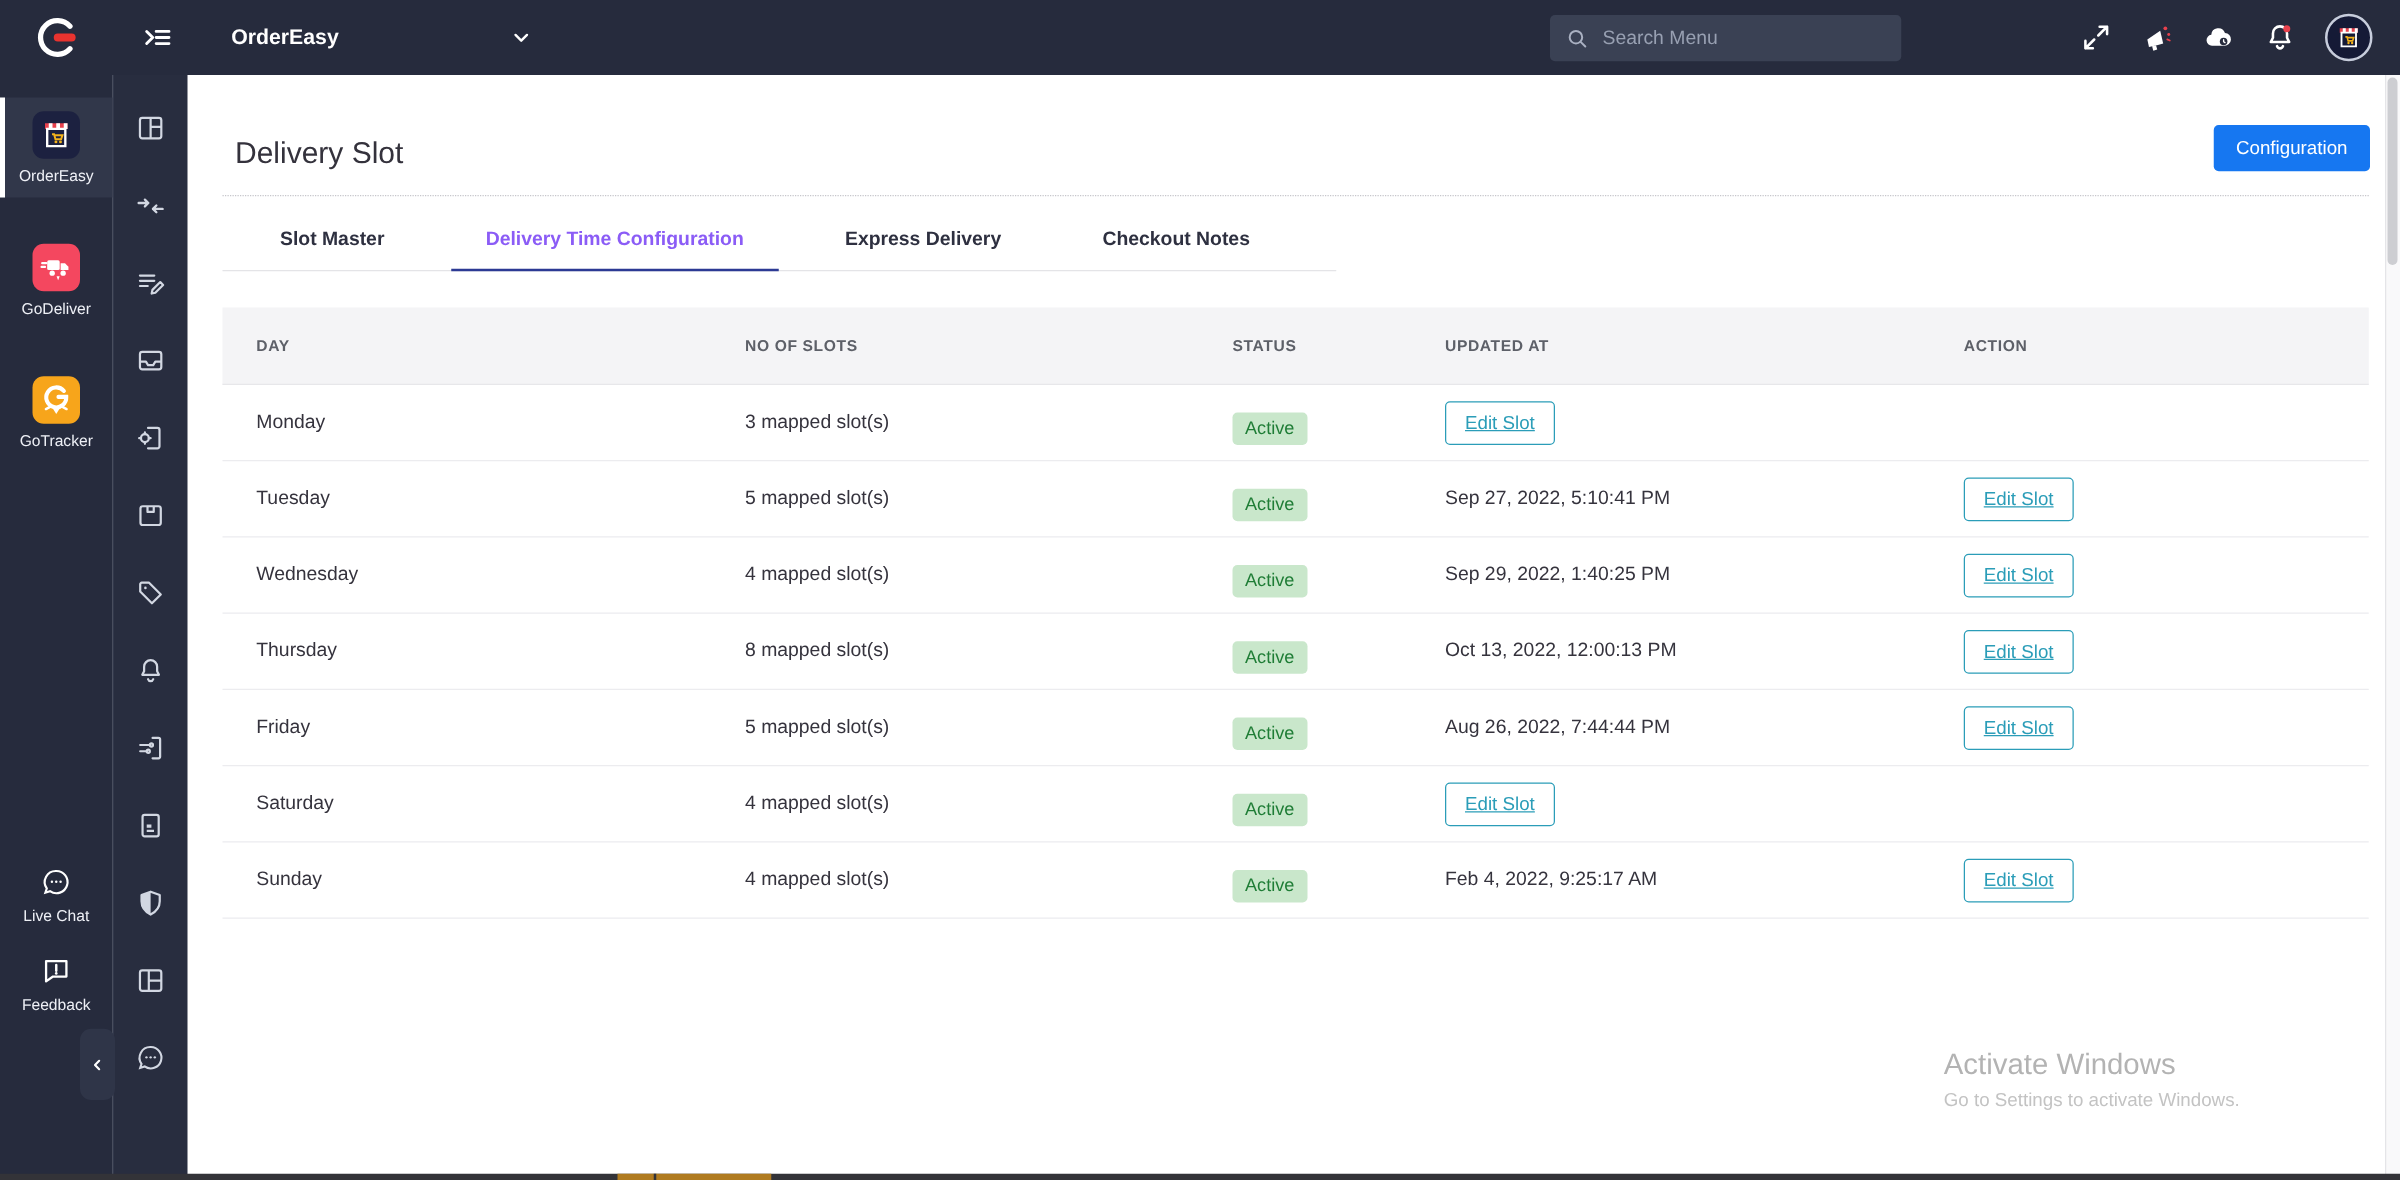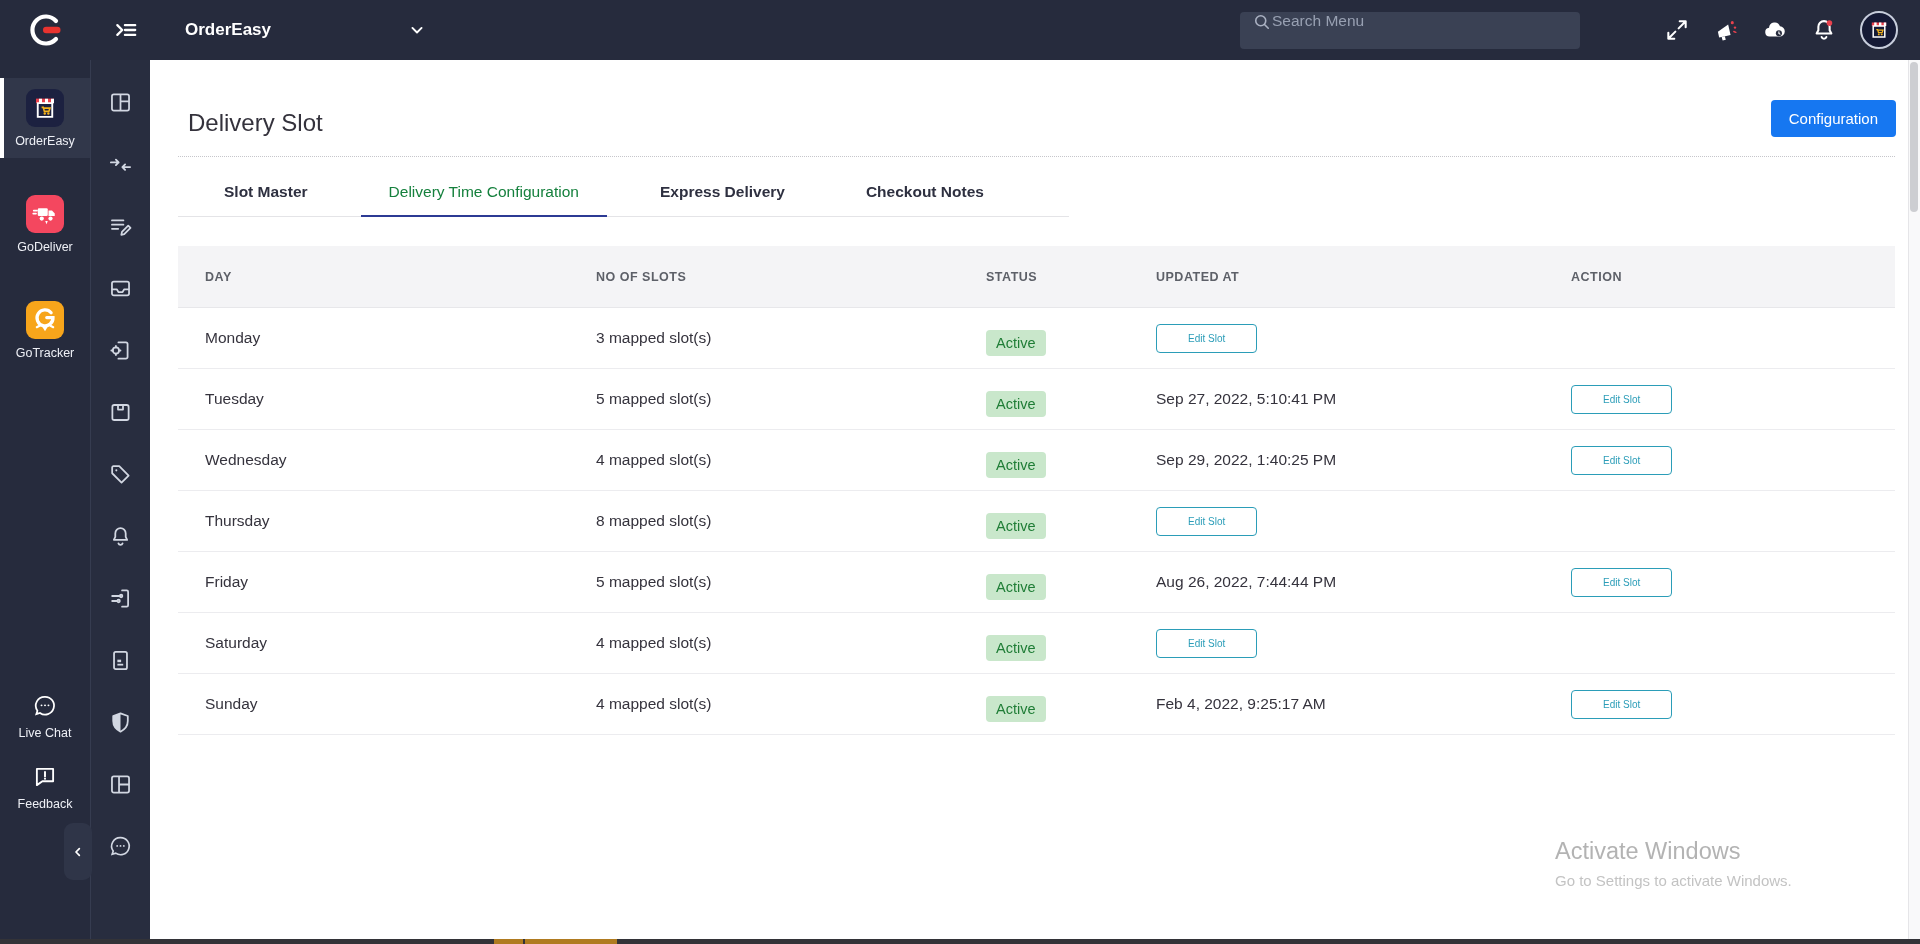--- a/index.html
+++ b/index.html
@@ -10,21 +10,21 @@
   }
   
   .navbar { position:absolute; top:0; left:0; width:1920px; height:60px; background:#262b3d; display:flex; align-items:center; z-index:30; }
   .logo { width:40px; height:40px; margin-left:26px; flex:0 0 auto; cursor:pointer; }
   .logo svg { width:100%; height:100%; }
   .nav-toggle { width:26px; height:26px; margin-left:47px; color:#fff; background:none; border:none; cursor:pointer; }
   .nav-toggle svg { width:100%; height:100%; }
   .app-switcher { margin-left:46px; width:242px; display:flex; align-items:center; justify-content:space-between; background:none; border:none; color:#fff; font-size:17px; font-weight:600; font-family:inherit; cursor:pointer; }
   .app-switcher .chev { width:20px; height:20px; color:#fff; }
   .chev svg { width:100%; height:100%; }
-  .nav-search { position:absolute; left:1240px; top:12px; width:340px; height:37px; background:#3a4154; border-radius:4px; display:flex; align-items:flex-start; padding:0 12px; }
+  .nav-search { position:absolute; left:1240px; top:12px; width:281px; height:37px; background:#3a4154; border-radius:4px; display:flex; align-items:center; padding:0 12px; gap:10px; }
   .nav-search .sico { width:20px; height:20px; color:#aab1c2; flex:0 0 auto; }
   .nav-search .sico svg { width:100%; height:100%; }
   .nav-search input { background:transparent; border:none; outline:none; color:#dfe3ec; font-size:15.5px; width:100%; font-family:inherit; }
   .nav-search input::placeholder { color:#98a0b2; }
   .nav-right { position:absolute; right:22px; top:0; height:60px; display:flex; align-items:center; gap:23px; }
   .nav-ic { width:26px; height:26px; background:none; border:none; padding:0; color:#fff; cursor:pointer; }
   .nav-ic svg { width:100%; height:100%; }
   .nav-ic.avatar { width:38px; height:38px; border-radius:50%; background:#151a36; border:2px solid #c7cddc; display:flex; align-items:center; justify-content:center; }
   .nav-ic.avatar svg { width:24px; height:24px; }
   
@@ -47,30 +47,30 @@
   .mod-ic { width:25px; height:25px; color:#d2d7e2; background:none; border:none; padding:0; cursor:pointer; }
   .mod-ic svg { width:100%; height:100%; }
   
   .main { position:absolute; top:60px; left:150px; width:1770px; height:884px; background:#fff; }
   .page-head { display:flex; align-items:flex-end; justify-content:space-between; padding:40px 24px 0 38px; }
   .page-title { font-size:24px; color:#34323c; font-weight:500; }
   .config-btn { background:#1677f1; color:#fff; border:none; border-radius:4px; height:37px; padding:0 18px; font-size:15px; font-family:inherit; cursor:pointer; }
   .divider { margin:19px 25px 0 28px; border-bottom:1px dotted #c6c6cb; }
   .tabs { margin-left:28px; width:891px; border-bottom:1px solid #e4e4e7; display:flex; align-items:flex-end; height:60px; padding-left:18px; gap:25px; }
   .tab { background:none; border:none; padding:0 28px 15px; font-size:15.5px; font-weight:700; color:#2e3040; font-family:inherit; cursor:pointer; position:relative; }
-  .tab.active { color:#15803d; font-weight:400; }
+  .tab.active { color:#8b5cf6; font-weight:700; }
   .tab.active::after { content:''; position:absolute; left:0; right:0; bottom:-1px; height:2px; background:#2c3a94; }
   .table { margin:29px 25px 0 28px; }
   .thead, .tr { display:grid; grid-template-columns:391px 390px 170px 415px 1fr; align-items:center; }
   .thead { background:#f4f4f6; height:62px; border-bottom:1px solid #e7e7ea; }
   .th { padding-left:27px; font-size:12.5px; font-weight:700; color:#5d6068; letter-spacing:0.5px; }
   .tr { height:61px; border-bottom:1px solid #ececef; font-size:15.5px; color:#35333d; }
   .td { padding-left:27px; }
   .badge { display:inline-block; background:#c9e7cb; color:#1f7d36; font-size:14.5px; padding:5px 10px; border-radius:4px; margin-top:9px; }
-  .edit-btn { background:#fff; border:1px solid #2b9db8; color:#2b9db8; border-radius:4px; font-size:10px; padding:8px 31px; font-family:inherit; cursor:pointer; }
+  .edit-btn { background:#fff; border:1px solid #2b9db8; color:#2b9db8; border-radius:4px; font-size:15px; padding:8px 15px; font-family:inherit; cursor:pointer;text-decoration:underline; }
   
   .watermark { position:absolute; left:1555px; top:838px; z-index:10; }
   .watermark .wm-title { font-size:23.5px; font-weight:300; color:#b3b3b3; }
   .watermark .wm-sub { font-size:15px; color:#c3c3c3; margin-top:7px; }
   .scrollbar { position:absolute; right:0; top:60px; width:12px; height:884px; background:#f9f9fa; border-left:1px solid #e5e5e8; z-index:40; }
   .scroll-thumb { position:absolute; top:2px; left:1px; width:8px; height:150px; background:#cdced2; border-radius:4px; }
   .bottom-strip { position:absolute; left:0; bottom:0; width:1920px; height:5px; background:#333338; z-index:50; }
   .strip-accent { position:absolute; left:494px; top:0; width:123px; height:5px; background:#b07b20; }
   .strip-accent::after { content:''; position:absolute; left:29px; top:0; width:2px; height:5px; background:#333338; }
 </style>
@@ -307,20 +307,21 @@
             <div class="td day-cell">Wednesday</div>
             <div class="td slots-cell">4 mapped slot(s)</div>
             <div class="td status-cell"><span class="badge">Active</span></div>
             <div class="td updated-cell">Sep 29, 2022, 1:40:25 PM</div>
             <div class="td action-cell"><button class="edit-btn">Edit Slot</button></div>
           </div>
           <div class="tr">
             <div class="td day-cell">Thursday</div>
             <div class="td slots-cell">8 mapped slot(s)</div>
             <div class="td status-cell"><span class="badge">Active</span></div>
+            <div class="td updated-cell">Oct 13, 2022, 12:00:13 PM</div>
             <div class="td action-cell"><button class="edit-btn">Edit Slot</button></div>
           </div>
           <div class="tr">
             <div class="td day-cell">Friday</div>
             <div class="td slots-cell">5 mapped slot(s)</div>
             <div class="td status-cell"><span class="badge">Active</span></div>
             <div class="td updated-cell">Aug 26, 2022, 7:44:44 PM</div>
             <div class="td action-cell"><button class="edit-btn">Edit Slot</button></div>
           </div>
           <div class="tr">

